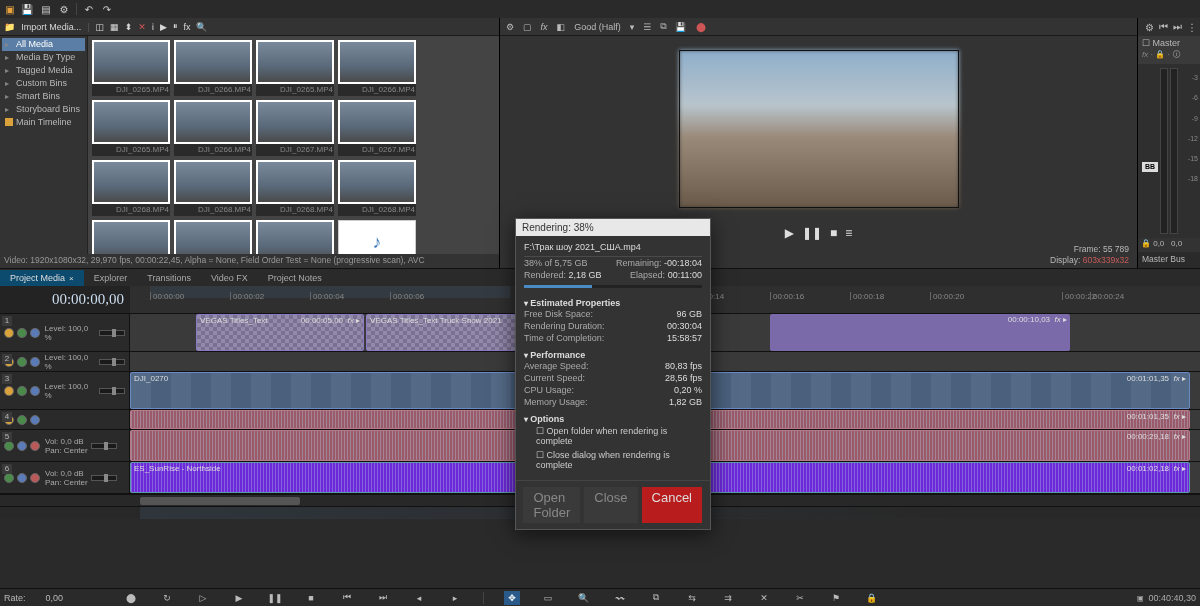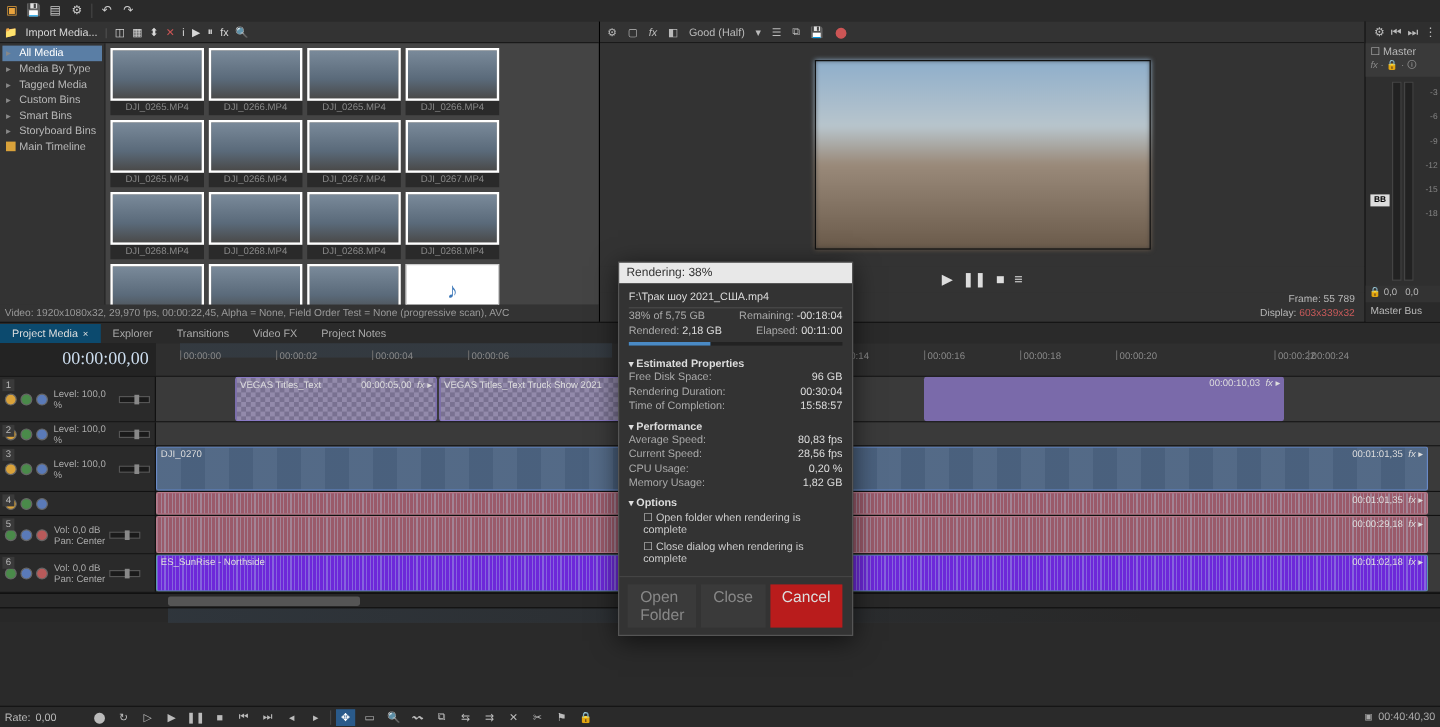--- a/index.html
+++ b/index.html
@@ -16,21 +16,21 @@
   .mediabody{ flex:1; display:flex; overflow:hidden;}
   .tree{ width:88px; background:#333; padding:2px; font-size:9px; line-height:13px; border-right:1px solid #222;}
   .tree div{ padding-left:14px; white-space:nowrap; cursor:pointer; position:relative;}
   .tree div::before{content:"▸"; position:absolute; left:3px; color:#888; font-size:8px;}
   .tree .sel{ background:#5a7ea5; color:#fff;}
   .tree .yellow::after{content:""; position:absolute; left:3px; top:2px; width:8px; height:8px; background:#d9a23a; }
   .grid{ flex:1; background:#444; padding:4px; overflow:hidden;}
   .grow{ display:flex; gap:4px; margin-bottom:4px;}
   .thumb{ width:78px; background:#2a2a2a;}
   .timg{ width:78px; height:44px; background:linear-gradient(#7a8a9a 0%,#5a6a7a 60%,#4a4a4a 100%); position:relative; border:2px solid #fff;}
-  .tlab{ font-size:8px; color:#888; text-align:center; padding:1px; height:12px; overflow:hidden;}
+  .tlab{ font-size:8px; color:#888; text-align:right; padding:1px; height:12px; overflow:hidden;}
   .thumb.audio .timg{ background:#fff; border:1px solid #ccc; display:flex; align-items:center; justify-content:center; color:#3c77b8; font-size:18px;}
   .statusline{ height:14px; background:#333; font-size:8.5px; color:#999; padding:1px 4px; white-space:nowrap; overflow:hidden;}
   .tabbar{ height:18px; background:#2a2a2a; display:flex; align-items:center; font-size:9px; border-top:1px solid #111;}
   .tab{ padding:3px 10px; color:#aaa; cursor:pointer;}
   .tab.active{ background:#0c4a6e; color:#ddd;}
   .tab .x{ margin-left:4px; font-size:8px;}
 
   .midpane{ flex:1; display:flex; flex-direction:column; border-right:1px solid #000;}
   .pvtool{ height:18px; background:#333; display:flex; align-items:center; padding:0 4px; gap:5px; font-size:9px; border-bottom:1px solid #1a1a1a;}
   .pvtool .it{ color:#bbb; cursor:pointer; padding:0 2px;}
@@ -79,21 +79,21 @@
   .clip.purple2{ background:#7a6aaa;}
   .clip.blue{ background:#4a6a9a; border:1px solid #6a8ac5;}
   .clip.pink{ background:#9a5a6a; border:1px solid #b87a8a;}
   .clip.teal{ background:#6d28d9; border:1px solid #5a9aaa;}
   .clip .vthumb{ position:absolute; inset:0; background:repeating-linear-gradient(90deg,#5a6a7a 0 20px,#4a5a6a 20px 40px); opacity:.6;}
   .clip .checker{ position:absolute; inset:0; background:repeating-conic-gradient(#888 0 25%,#bbb 0 50%) 0 0/8px 8px; opacity:.5;}
   .clip .wave{ position:absolute; inset:0; background:repeating-linear-gradient(90deg, rgba(180,210,230,.35) 0 1px, transparent 1px 3px);}
   .clip .right{ position:absolute; right:3px; top:1px; font-size:8px;}
   .tlruler-r::before{ content:""; position:absolute; left:20px; right:0; top:0; bottom:0; background:linear-gradient(90deg,#3a4a5a 0 360px,transparent 360px); opacity:.4; height:12px;}
 
-  .bottombar{ height:18px; background:#2a2a2a; display:flex; align-items:center; padding:0 4px; gap:4px; font-size:9px; border-top:1px solid #111;}
+  .bottombar{ height:18px; background:#2a2a2a; display:flex; align-items:center; padding:0 4px; gap:20px; font-size:9px; border-top:1px solid #111;}
   .bottombar .it{ width:16px; height:14px; display:inline-flex; align-items:center; justify-content:center; cursor:pointer; color:#bbb;}
   .bottombar .it.active{ background:#2a5a8a; color:#fff;}
   .bottombar .tcR{ margin-left:auto; font-family:Consolas,monospace; color:#aaa;}
 
   
   .dialog{ position:absolute; left:500px; top:218px; width:196px; background:#333; border:1px solid #555; box-shadow:0 4px 20px rgba(0,0,0,.6); font-size:9px; color:#ccc; z-index:10;margin-left:15px;}
   .dlg-title{ background:#e8e8e8; color:#333; font-size:10px; padding:3px 6px;}
   .dlg-body{ padding:4px 8px;}
   .dlg-path{ color:#ddd; padding:2px 0 4px; border-bottom:1px solid #4a4a4a;}
   .dlg-row{ display:flex; justify-content:space-between; padding:1px 0; color:#aaa;}

